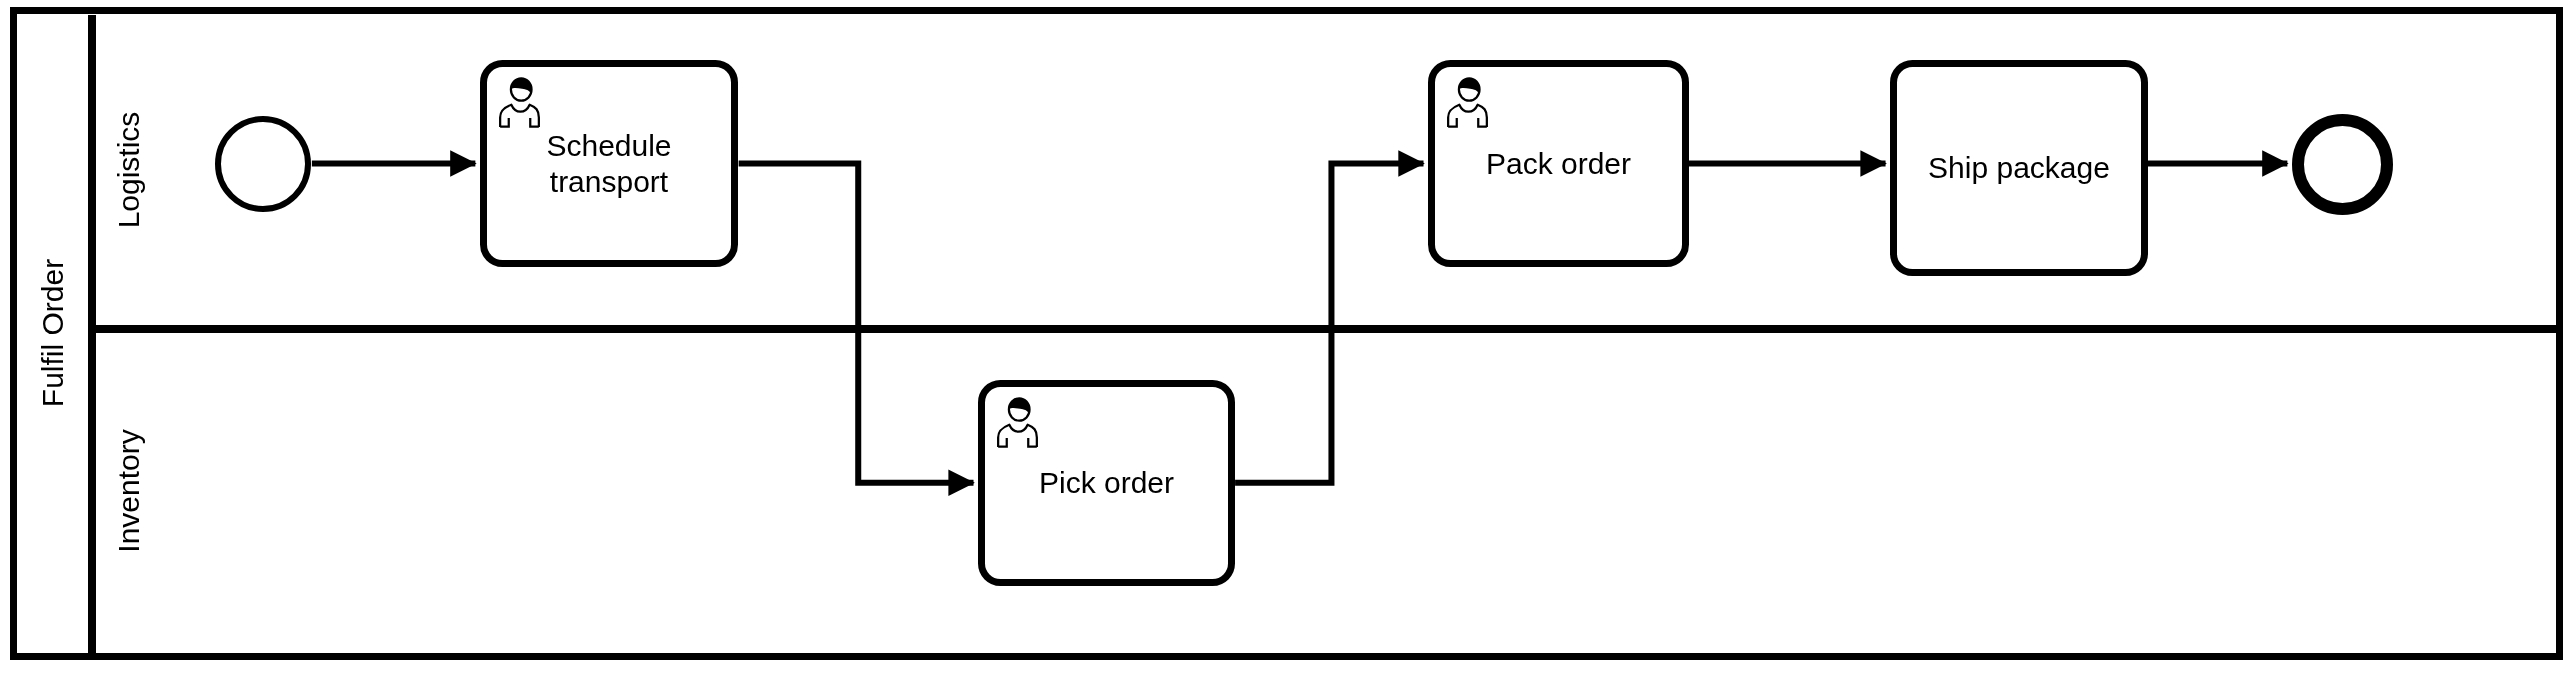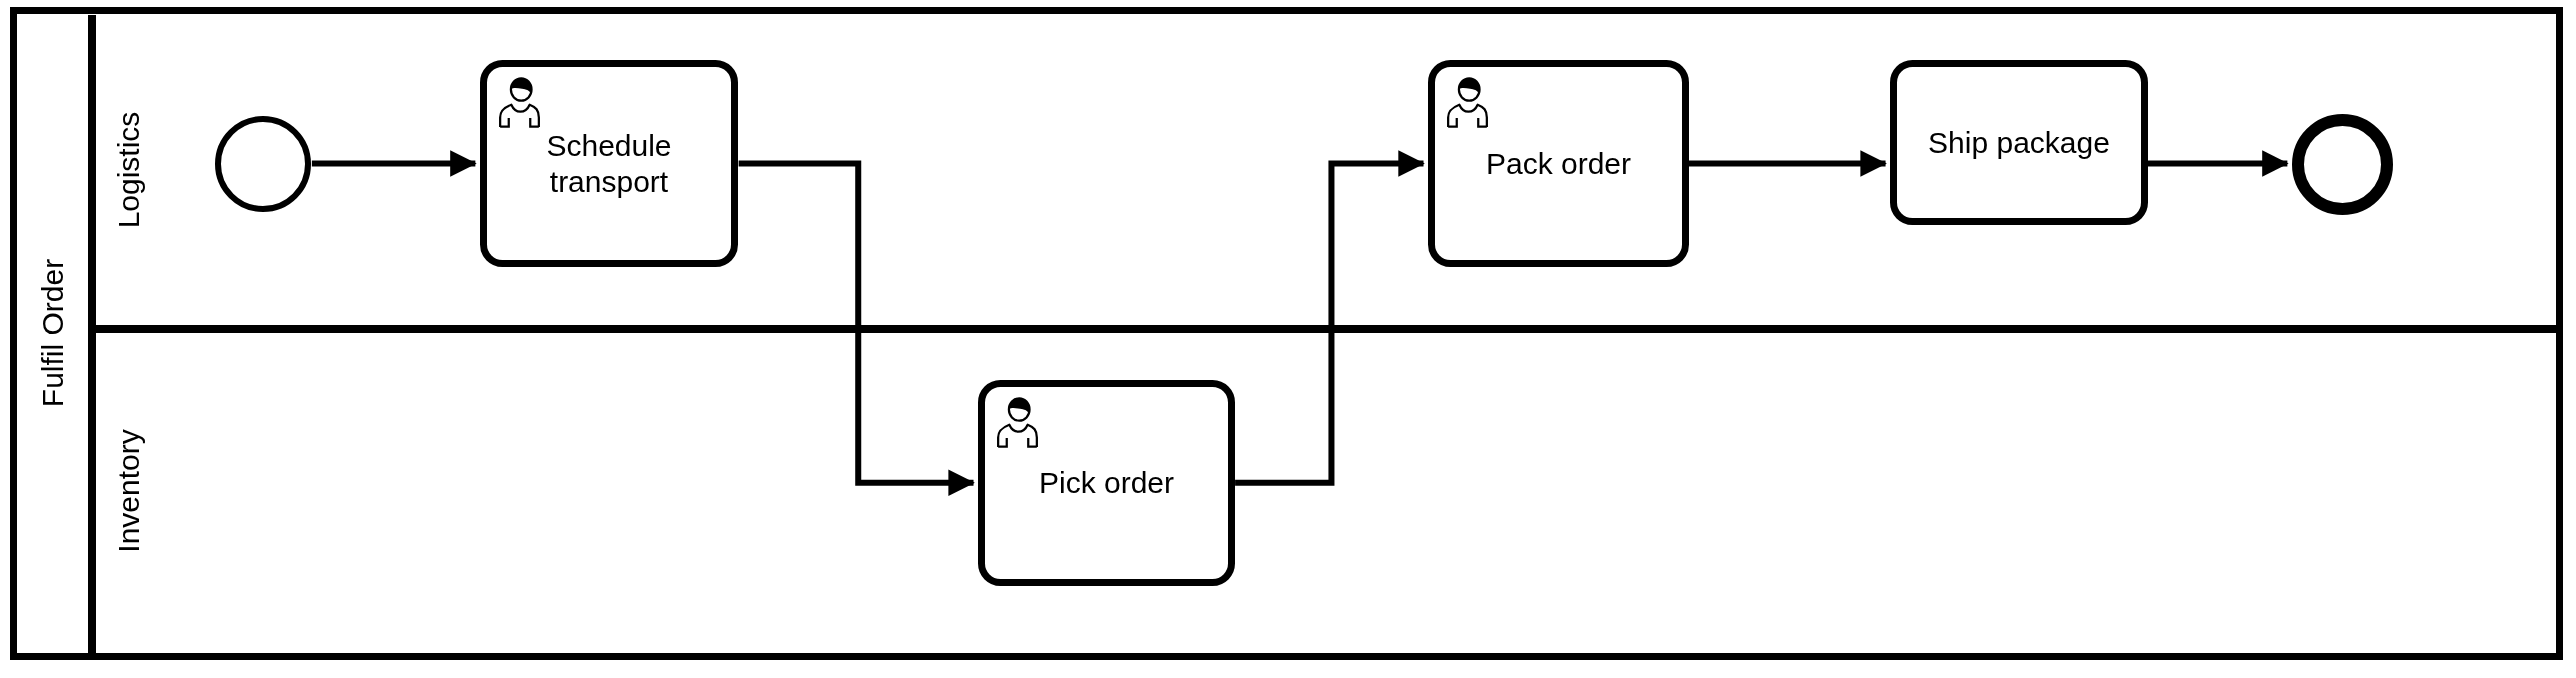--- a/index.html
+++ b/index.html
@@ -138,20 +138,20 @@
   <div class="task" style="left:1428px; top:60px; width:261px; height:207px;">
     <svg class="task-icon" viewBox="0 0 50 60">
       <path d="M 2.5 59 L 2.5 48 C 2.5 39.5 8.5 36 15.5 33.2 C 18 38.8 22 41.3 26 41.3 C 30 41.3 34.3 38.8 36.8 33.2 C 44 36 47.5 39.5 47.5 48 L 47.5 59" fill="#fff" stroke="#000" stroke-width="2.6" stroke-linejoin="round"></path>
       <path d="M 2.5 58.7 L 12.5 58.7 L 12.5 48.5 M 47.5 58.7 L 37.5 58.7 L 37.5 48.5" fill="none" stroke="#000" stroke-width="2.6"></path>
       <ellipse cx="27" cy="15.5" rx="12" ry="13" fill="#fff" stroke="#000" stroke-width="2.6"></ellipse>
       <path d="M 15 15 C 15.3 6.5 20.5 2.2 27 2.5 C 33.5 2.8 39.2 8 39.2 15.5 C 39.2 17.5 38.8 19.4 38.1 20.8 C 36.6 16 32.5 15.6 28 14.7 C 22.8 13.7 18 13 15 15 Z" fill="#000" stroke="none"></path>
     </svg>
     <span class="task-label">Pack order</span>
   </div>
 
-  <div class="task" style="left:1890px; top:60px; width:258px; height:165px;">
+  <div class="task" style="left:1890px; top:60px; width:258px; height:216px;">
     <span class="task-label">Ship package</span>
   </div>
 
   <div class="event end"></div>
 
 </div>
 
 
 </body></html>

